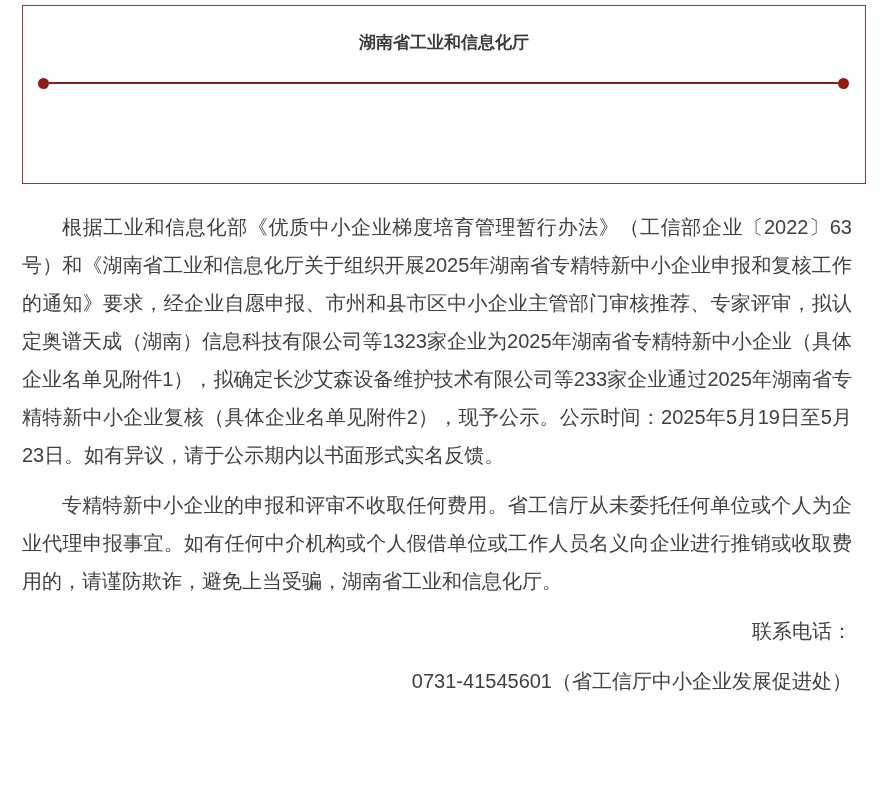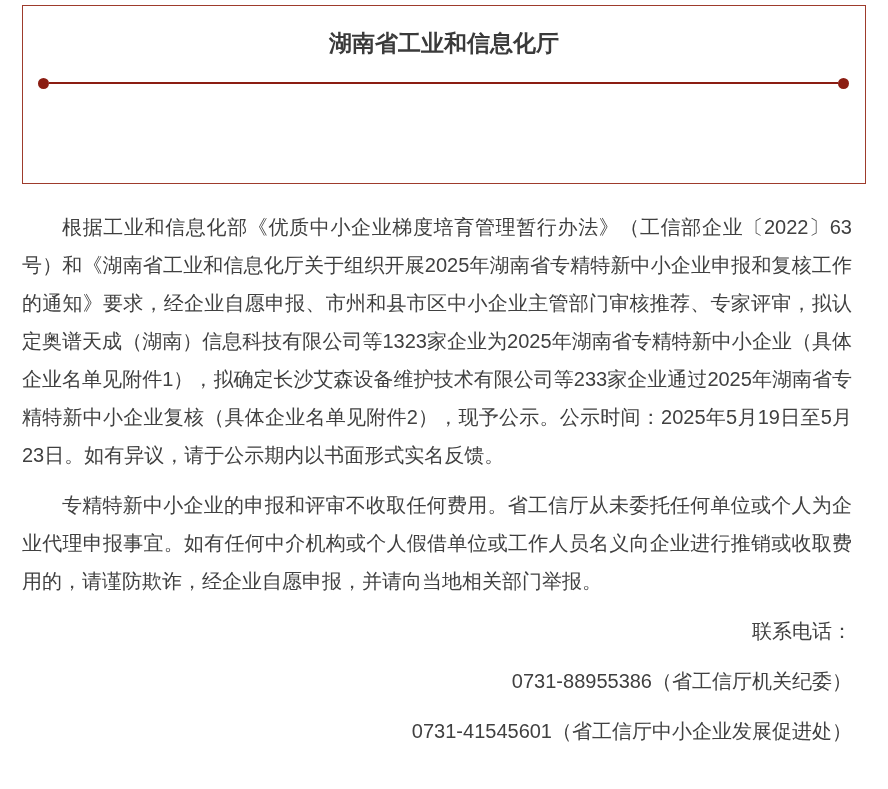--- a/index.html
+++ b/index.html
@@ -19,21 +19,21 @@
   }
   .hdr-box{
     margin:5px 22px 0 22px;
     height:179px;
     border:1px solid var(--border-red);
   }
   .hdr-title{
     text-align:center;
     font-weight:bold;
     color:var(--title-color);
-    font-size:23px;
+    font-size:17px;
     line-height:30px;
   }
   .hdr-title.line1{padding-top:22px;}
   .hdr-title.line2{padding-top:6px;}
   .rule-row{
     display:flex;
     align-items:center;
     margin:19px 16px 0 15px;
     height:12px;
   }
@@ -68,17 +68,16 @@
   <div class="hdr-title line1">湖南省工业和信息化厅</div>
   <div class="rule-row">
     <span class="rule-dot"></span>
     <span class="rule-line"></span>
     <span class="rule-dot"></span>
   </div>
 </div>
 
 <div class="doc-body">
   <p>根据工业和信息化部《优质中小企业梯度培育管理暂行办法》（工信部企业〔2022〕63号）和《湖南省工业和信息化厅关于组织开展2025年湖南省专精特新中小企业申报和复核工作的通知》要求，经企业自愿申报、市州和县市区中小企业主管部门审核推荐、专家评审，拟认定奥谱天成（湖南）信息科技有限公司等1323家企业为2025年湖南省专精特新中小企业（具体企业名单见附件1），拟确定长沙艾森设备维护技术有限公司等233家企业通过2025年湖南省专精特新中小企业复核（具体企业名单见附件2），现予公示。公示时间：2025年5月19日至5月23日。如有异议，请于公示期内以书面形式实名反馈。</p>
-  <p>专精特新中小企业的申报和评审不收取任何费用。省工信厅从未委托任何单位或个人为企业代理申报事宜。如有任何中介机构或个人假借单位或工作人员名义向企业进行推销或收取费用的，请谨防欺诈，经企业自愿申报，并请向当地相关部门举报。</p>
+  <p>专精特新中小企业的申报和评审不收取任何费用。省工信厅从未委托任何单位或个人为企业代理申报事宜。如有任何中介机构或个人假借单位或工作人员名义向企业进行推销或收取费用的，请谨防欺诈，避免上当受骗，湖南省工业和信息化厅。</p>
   <p class="no-justify">联系电话：</p>
-  <p class="no-justify">0731-88955386（省工信厅机关纪委）</p>
   <p class="no-justify">0731-41545601（省工信厅中小企业发展促进处）</p>
 </div>
 
 </body></html>

